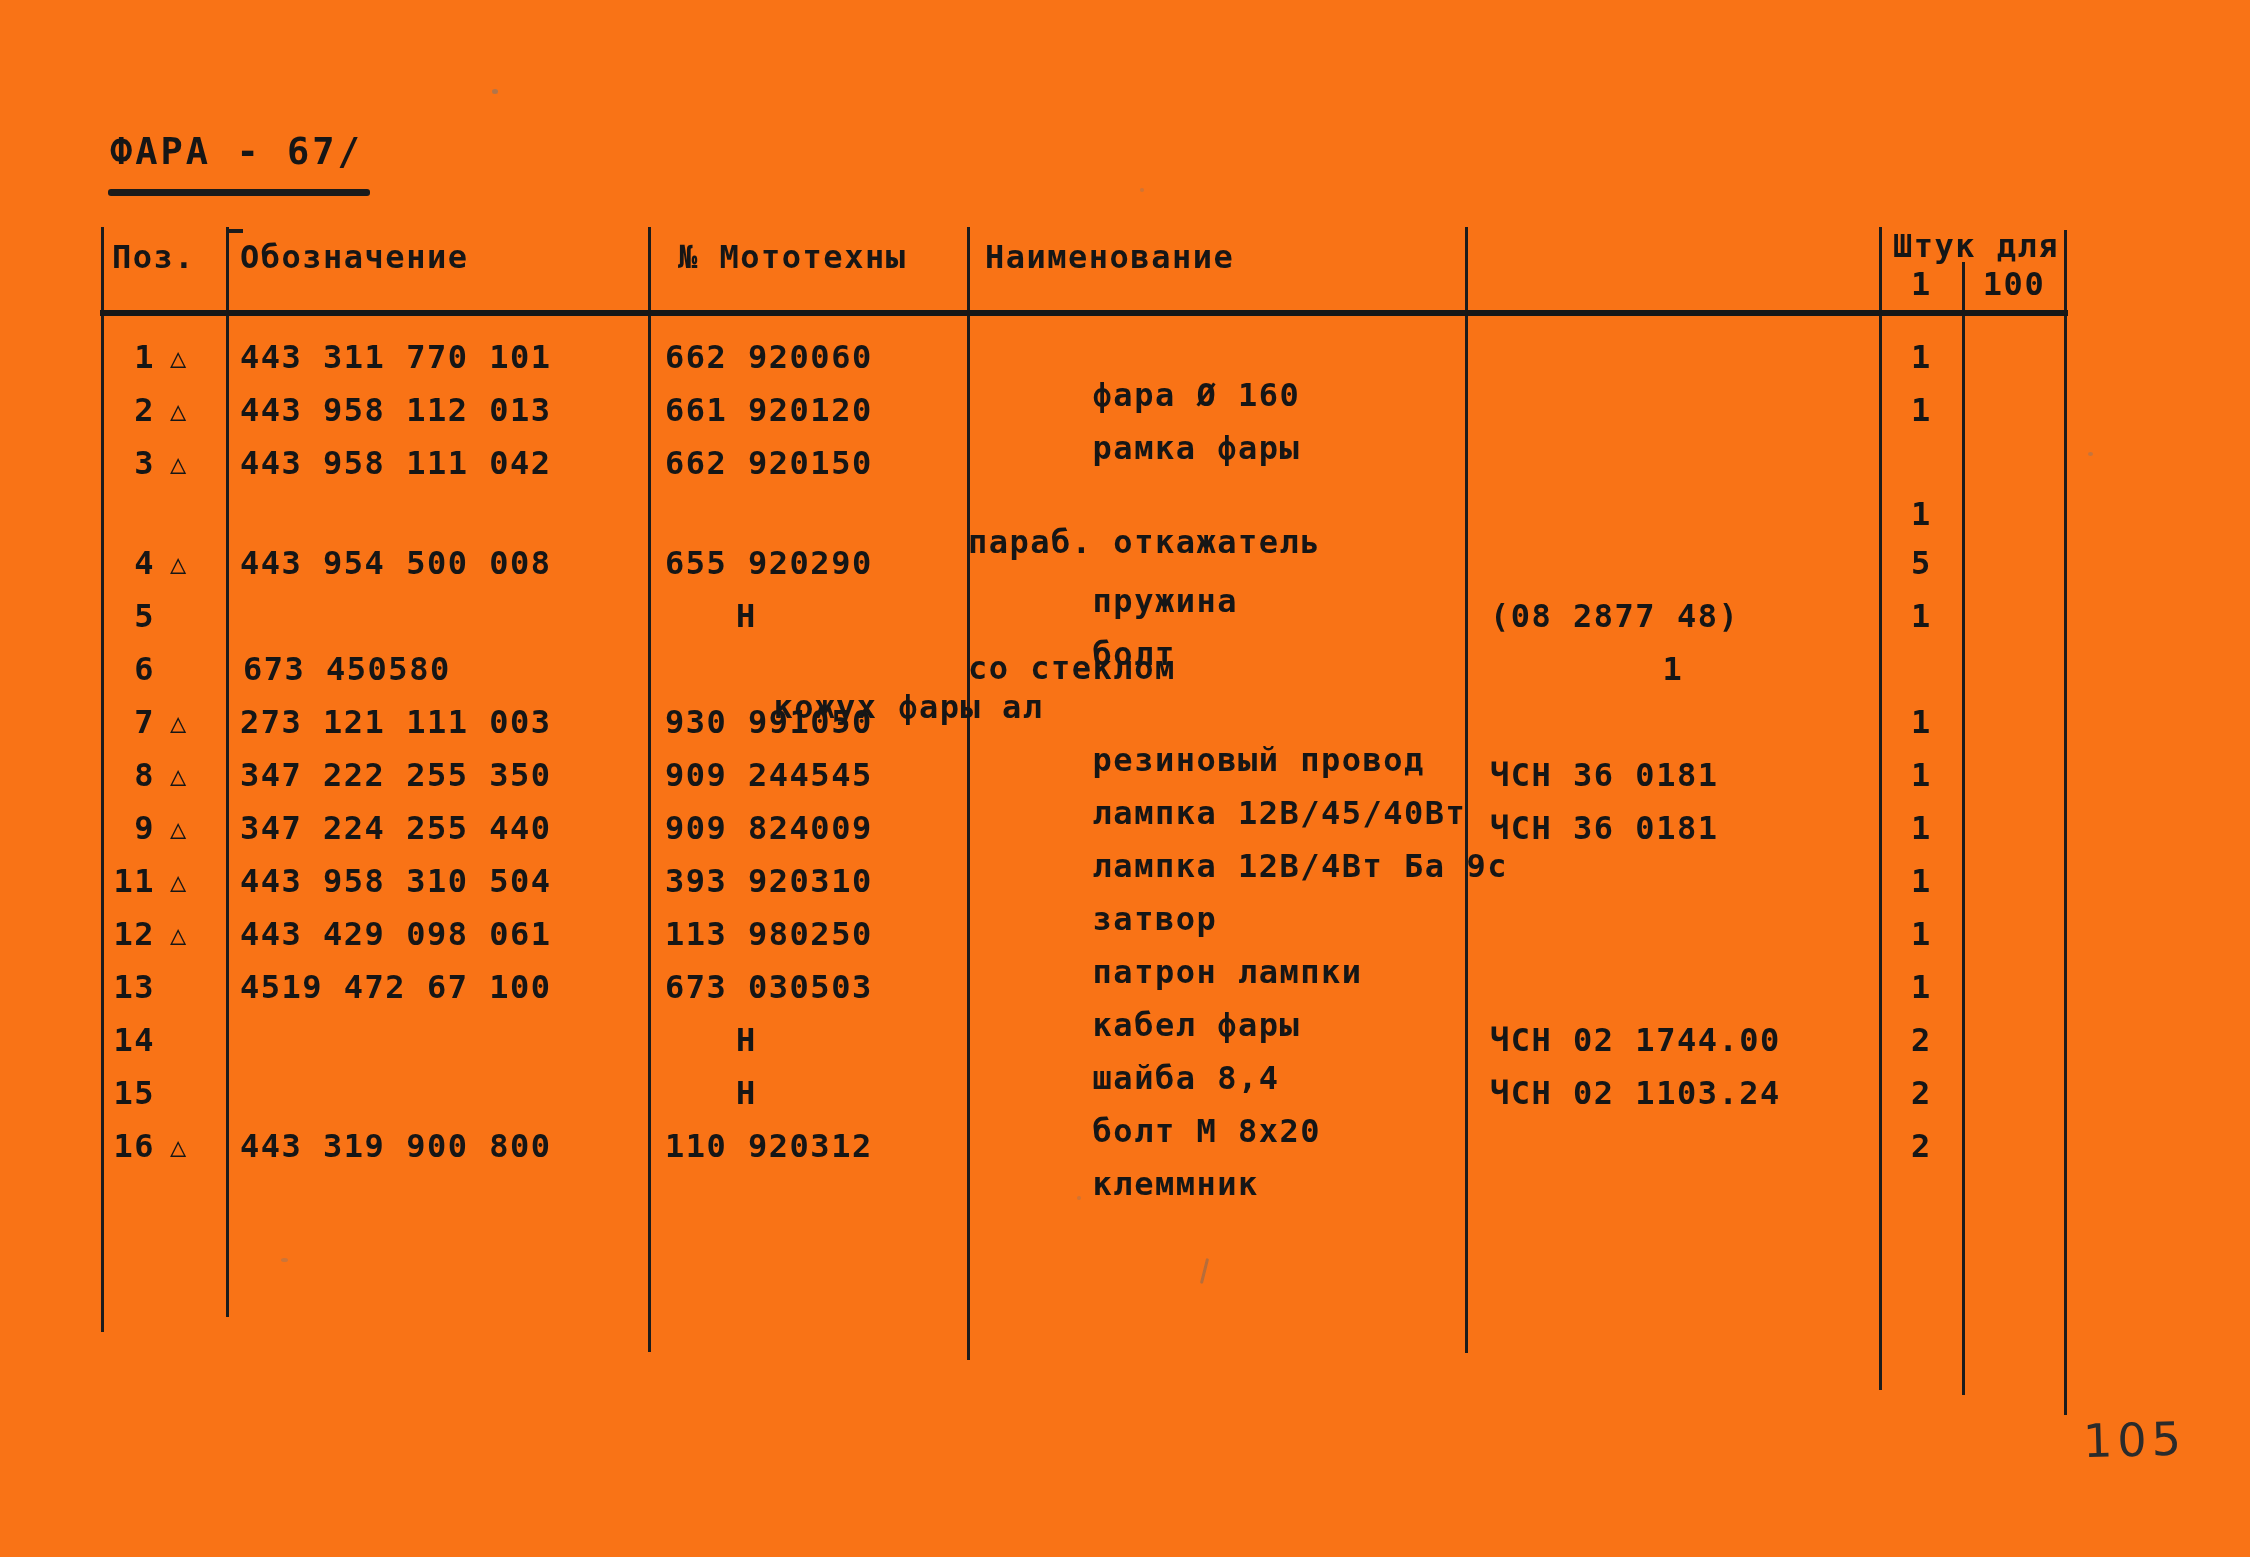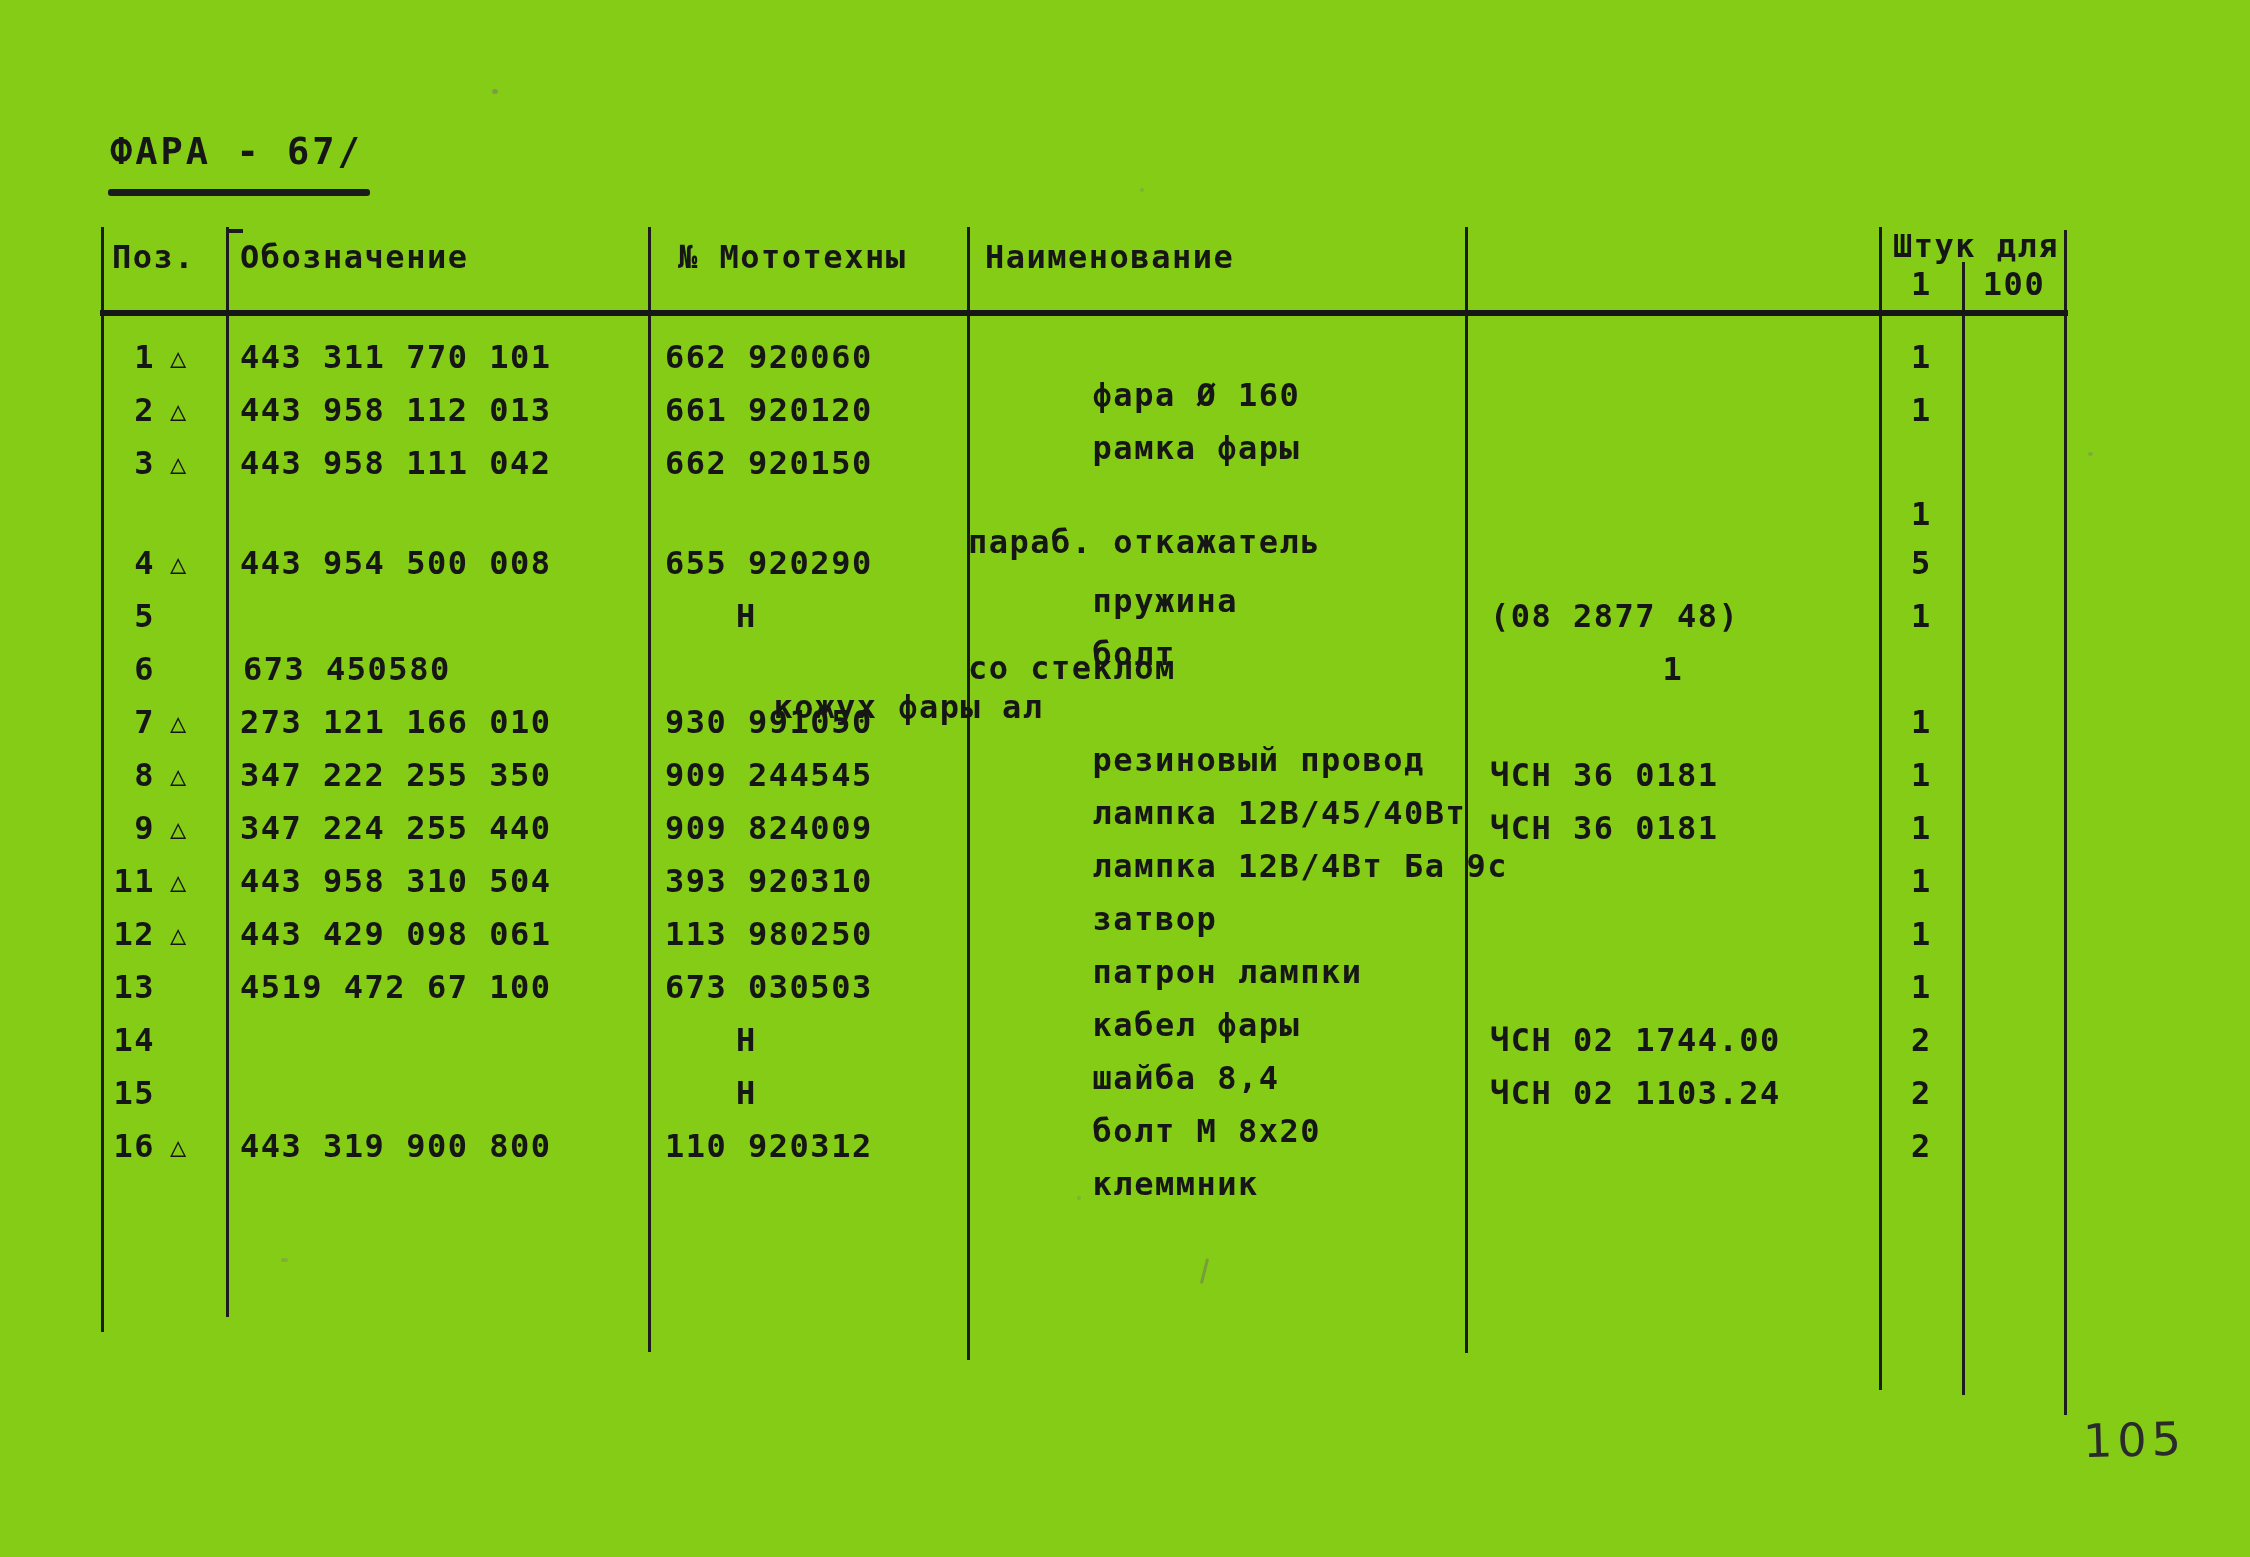--- a/index.html
+++ b/index.html
@@ -1,17 +1,17 @@
 <!DOCTYPE html>
 <html><head>
 <meta charset="utf-8">
 <style>
   html,body{margin:0;padding:0;background:#d9d9d6;}
   .page{
-    position:relative;width:2250px;height:1557px;background:#84cc16;overflow:hidden;
+    position:relative;width:2250px;height:1557px;background:#f97316;overflow:hidden;
     font-family:"DejaVu Sans Mono","Liberation Mono",monospace;font-weight:700;color:#161616;
   }
   .title{position:absolute;left:110px;top:130px;font-size:37px;letter-spacing:3px;white-space:pre;}
   .title-underline{position:absolute;left:108px;top:189px;width:262px;height:7px;background:#1b1b1b;border-radius:3px;}
 
   .vline{position:absolute;width:3px;background:#1c1c1c;}
   #vl1{left:101px;top:227px;height:1105px;}
   #vl2{left:226px;top:227px;height:1090px;}
   #vl3{left:648px;top:227px;height:1125px;}
   #vl4{left:967px;top:227px;height:1133px;}
@@ -173,21 +173,21 @@
     </div>
     <div class="c-std"></div>
     <div class="c-qty1">1</div>
     <div class="c-qty100"></div>
   </div>
       <div class="trow">
     <div class="c-pos">
       <span class="pos-num">7</span>
       <span class="tri">△</span>
     </div>
-    <div class="c-desig">273 121 166 010</div>
+    <div class="c-desig">273 121 111 003</div>
     <div class="c-moto">930 991050</div>
     <div class="c-name">
       <span class="name-l1">резиновый провод</span>
       
     </div>
     <div class="c-std"></div>
     <div class="c-qty1">1</div>
     <div class="c-qty100"></div>
   </div>
       <div class="trow">

